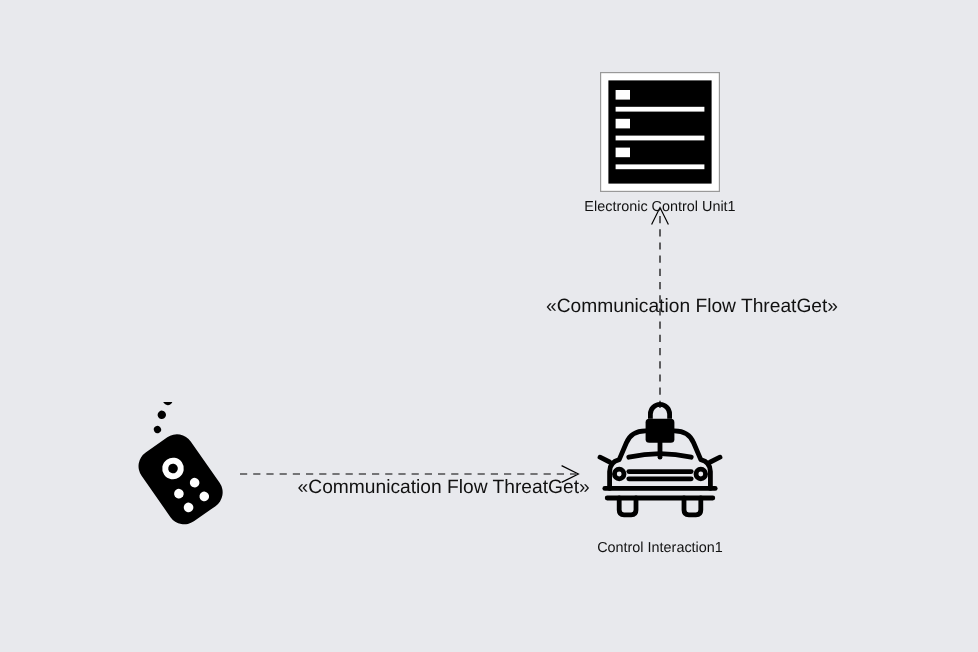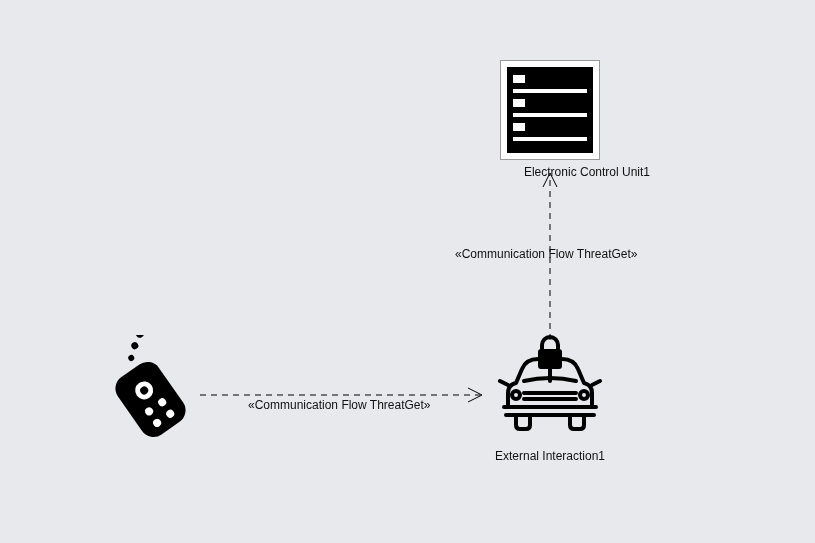--- a/index.html
+++ b/index.html
@@ -25,21 +25,21 @@
   }
   .node-label {
     position: absolute;
     width: 200px;
     text-align: center;
     font-size: 12px;
     color: #111;
   }
   .flow-label {
     position: absolute;
-    font-size: 12px;
+    font-size: 16px;
     color: #111;
     white-space: nowrap;
   }
   svg.overlay {
     position: absolute;
     left: 0; top: 0;
     width: 815px;
     height: 543px;
     pointer-events: none;
   }
@@ -86,21 +86,21 @@
 
         <div class="ecu-white" style="left:6px; top:8px; width:12px; height:8px;"></div>
         <div class="ecu-white" style="left:6px; right:6px; top:22px; height:4px;"></div>
         <div class="ecu-white" style="left:6px; top:32px; width:12px; height:8px;"></div>
         <div class="ecu-white" style="left:6px; right:6px; top:46px; height:4px;"></div>
         <div class="ecu-white" style="left:6px; top:56px; width:12px; height:8px;"></div>
         <div class="ecu-white" style="left:6px; right:6px; top:70px; height:4px;"></div>
       </div>
     </div>
   </div>
-  <div class="node-label" style="left:450px; top:165px;text-align:right;">Electronic Control Unit1</div>
+  <div class="node-label" style="left:450px; top:165px;">Electronic Control Unit1</div>
 
   <div class="node" style="left:95px; top:335px;">
     <svg width="110" height="110" viewBox="0 0 110 110">
       <g transform="translate(55,55) rotate(-35) translate(-55,-55)">
 
         <rect x="25" y="28" width="50" height="70" rx="14" ry="14" fill="#000"></rect>
 
         <circle cx="50" cy="52" r="9" fill="#fff"></circle>
         <circle cx="50" cy="52" r="4" fill="#000"></circle>
 
@@ -140,19 +140,19 @@
         <line x1="60" y1="24" x2="60" y2="46"></line>
         <path d="M34 46 Q60 40 86 46"></path>
       </g>
 
       <g>
         <rect x="48" y="14" width="24" height="20" rx="3" fill="#000"></rect>
         <path d="M52 14 V10 a8 8 0 0 1 16 0 V14" stroke="#000" stroke-width="4" fill="none"></path>
       </g>
     </svg>
   </div>
-  <div class="node-label" style="left:450px; top:449px;">External Interaction1</div>
+  <div class="node-label" style="left:450px; top:449px;">Control Interaction1</div>
 
   <div class="flow-label" style="left:248px; top:398px;">«Communication Flow ThreatGet»</div>
 
   <div class="flow-label" style="left:455px; top:247px;">«Communication Flow ThreatGet»</div>
 
 </div>
 
 </body></html>

